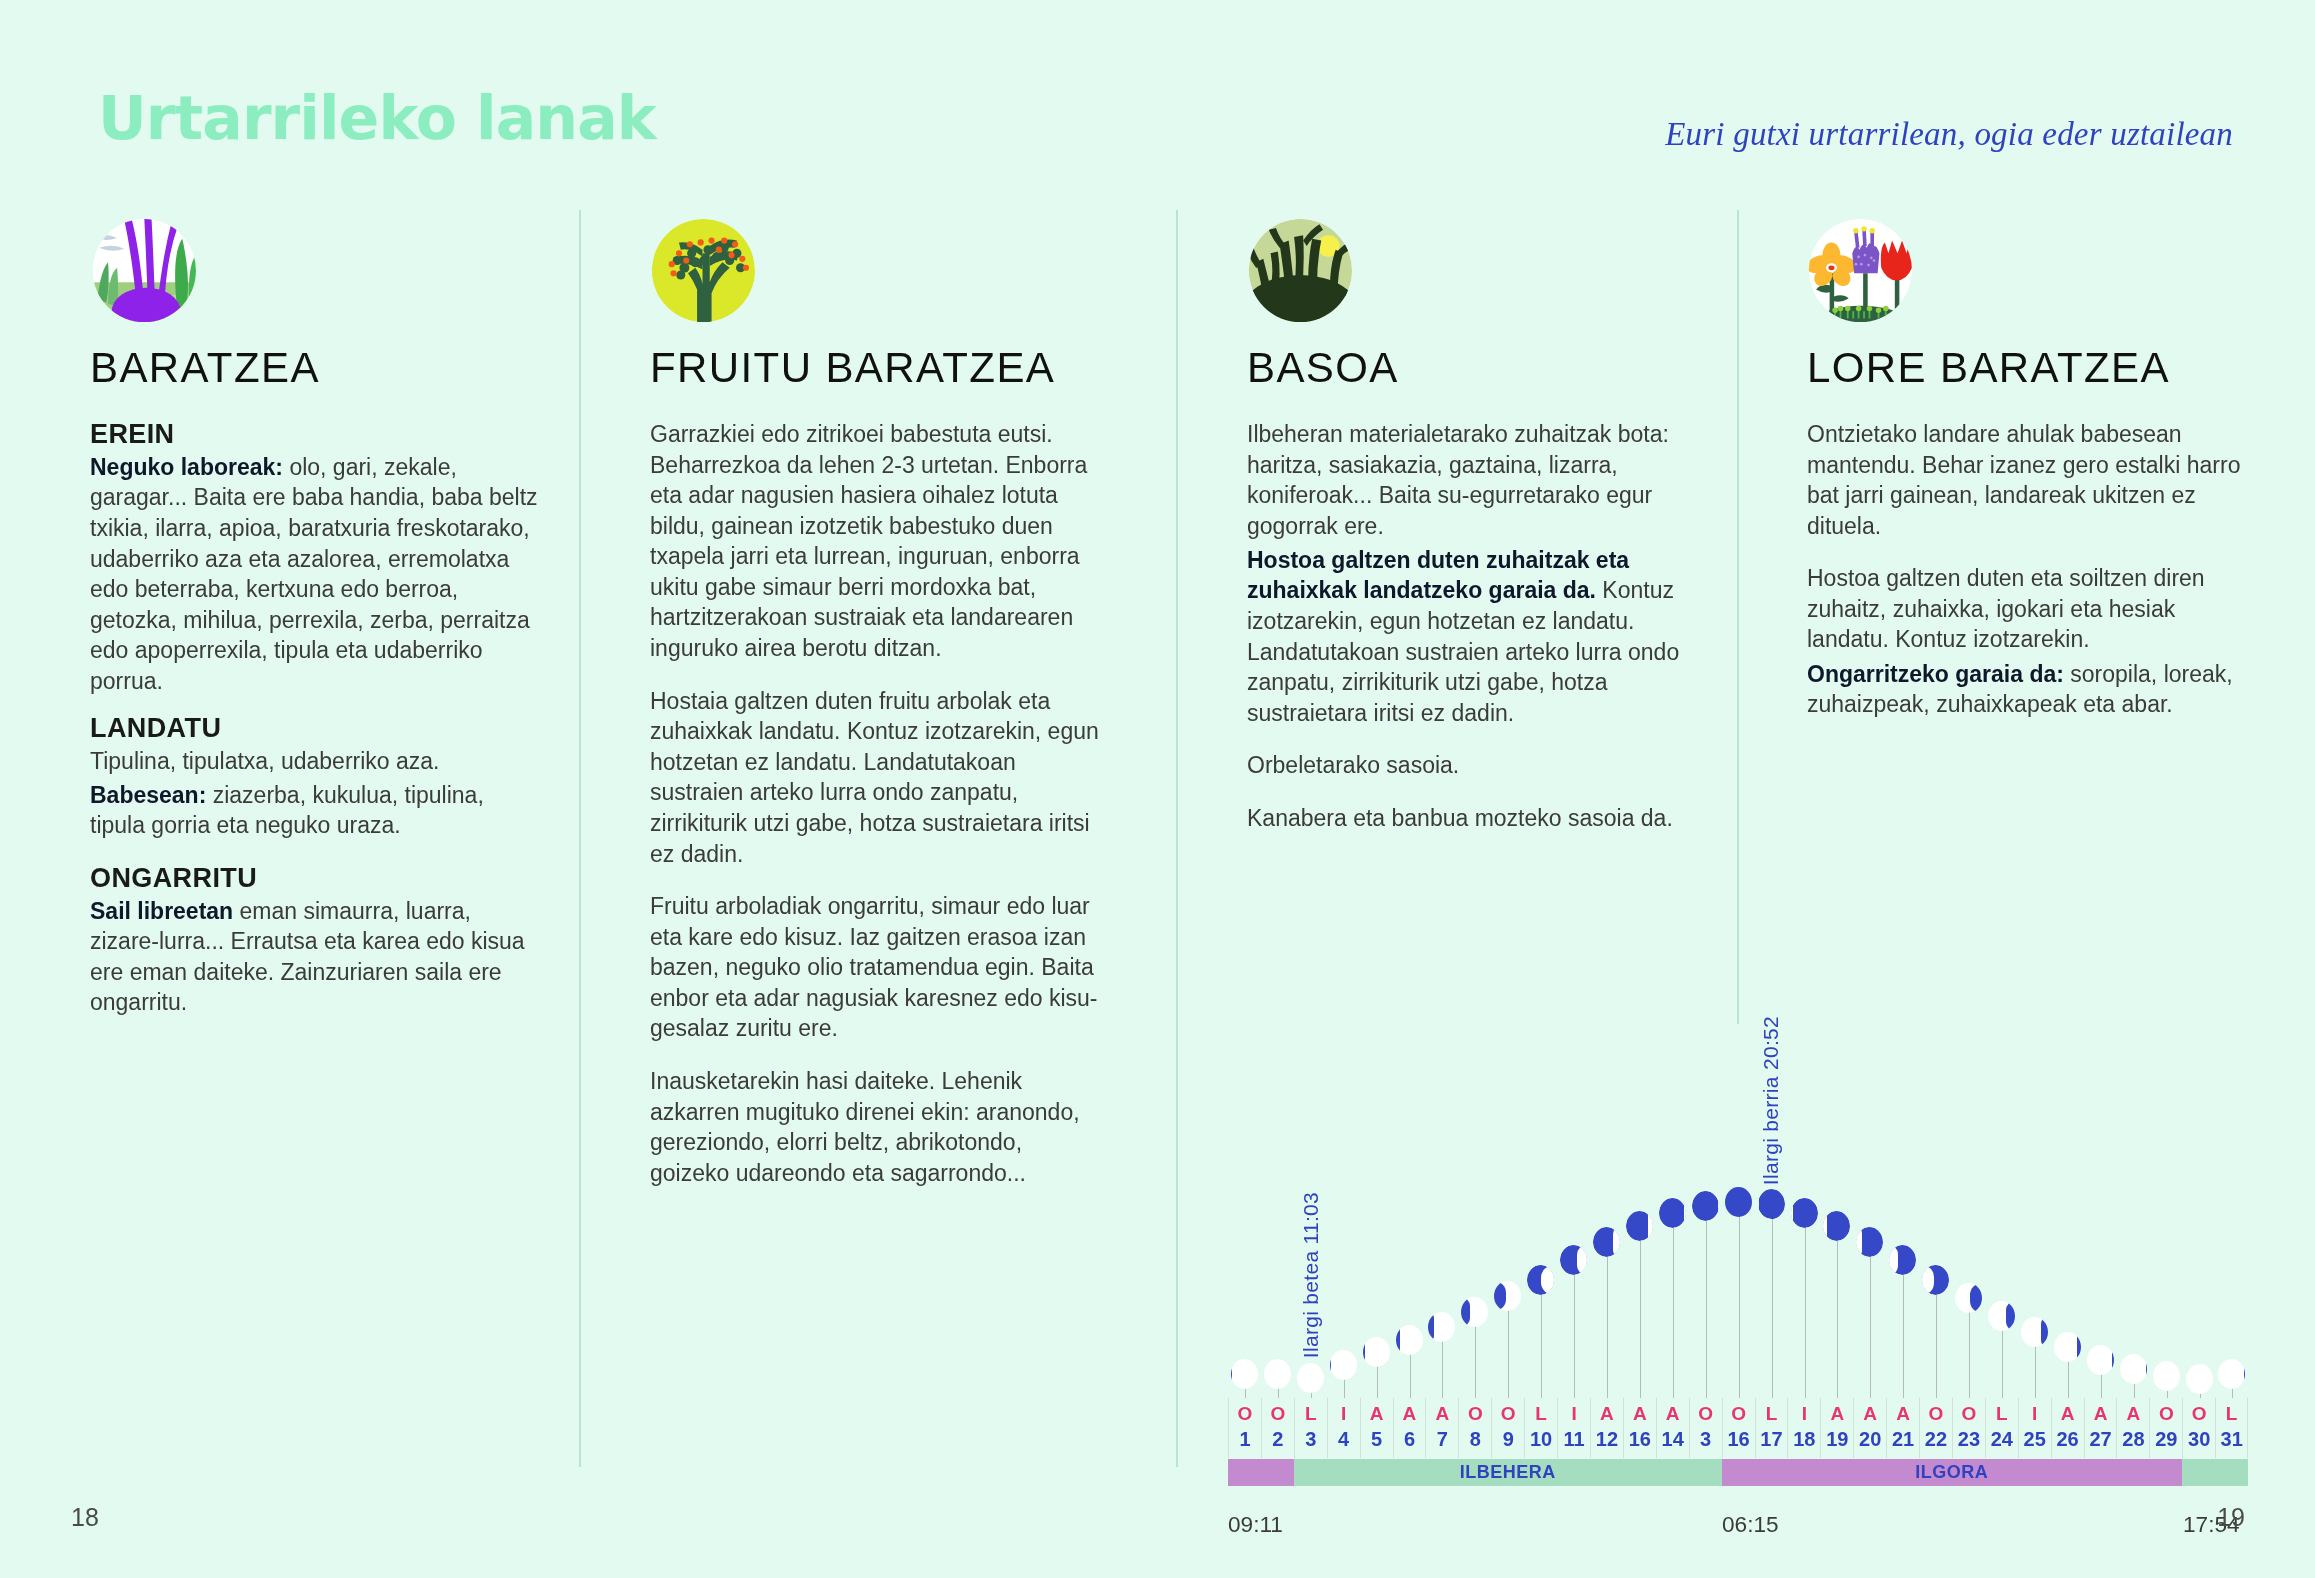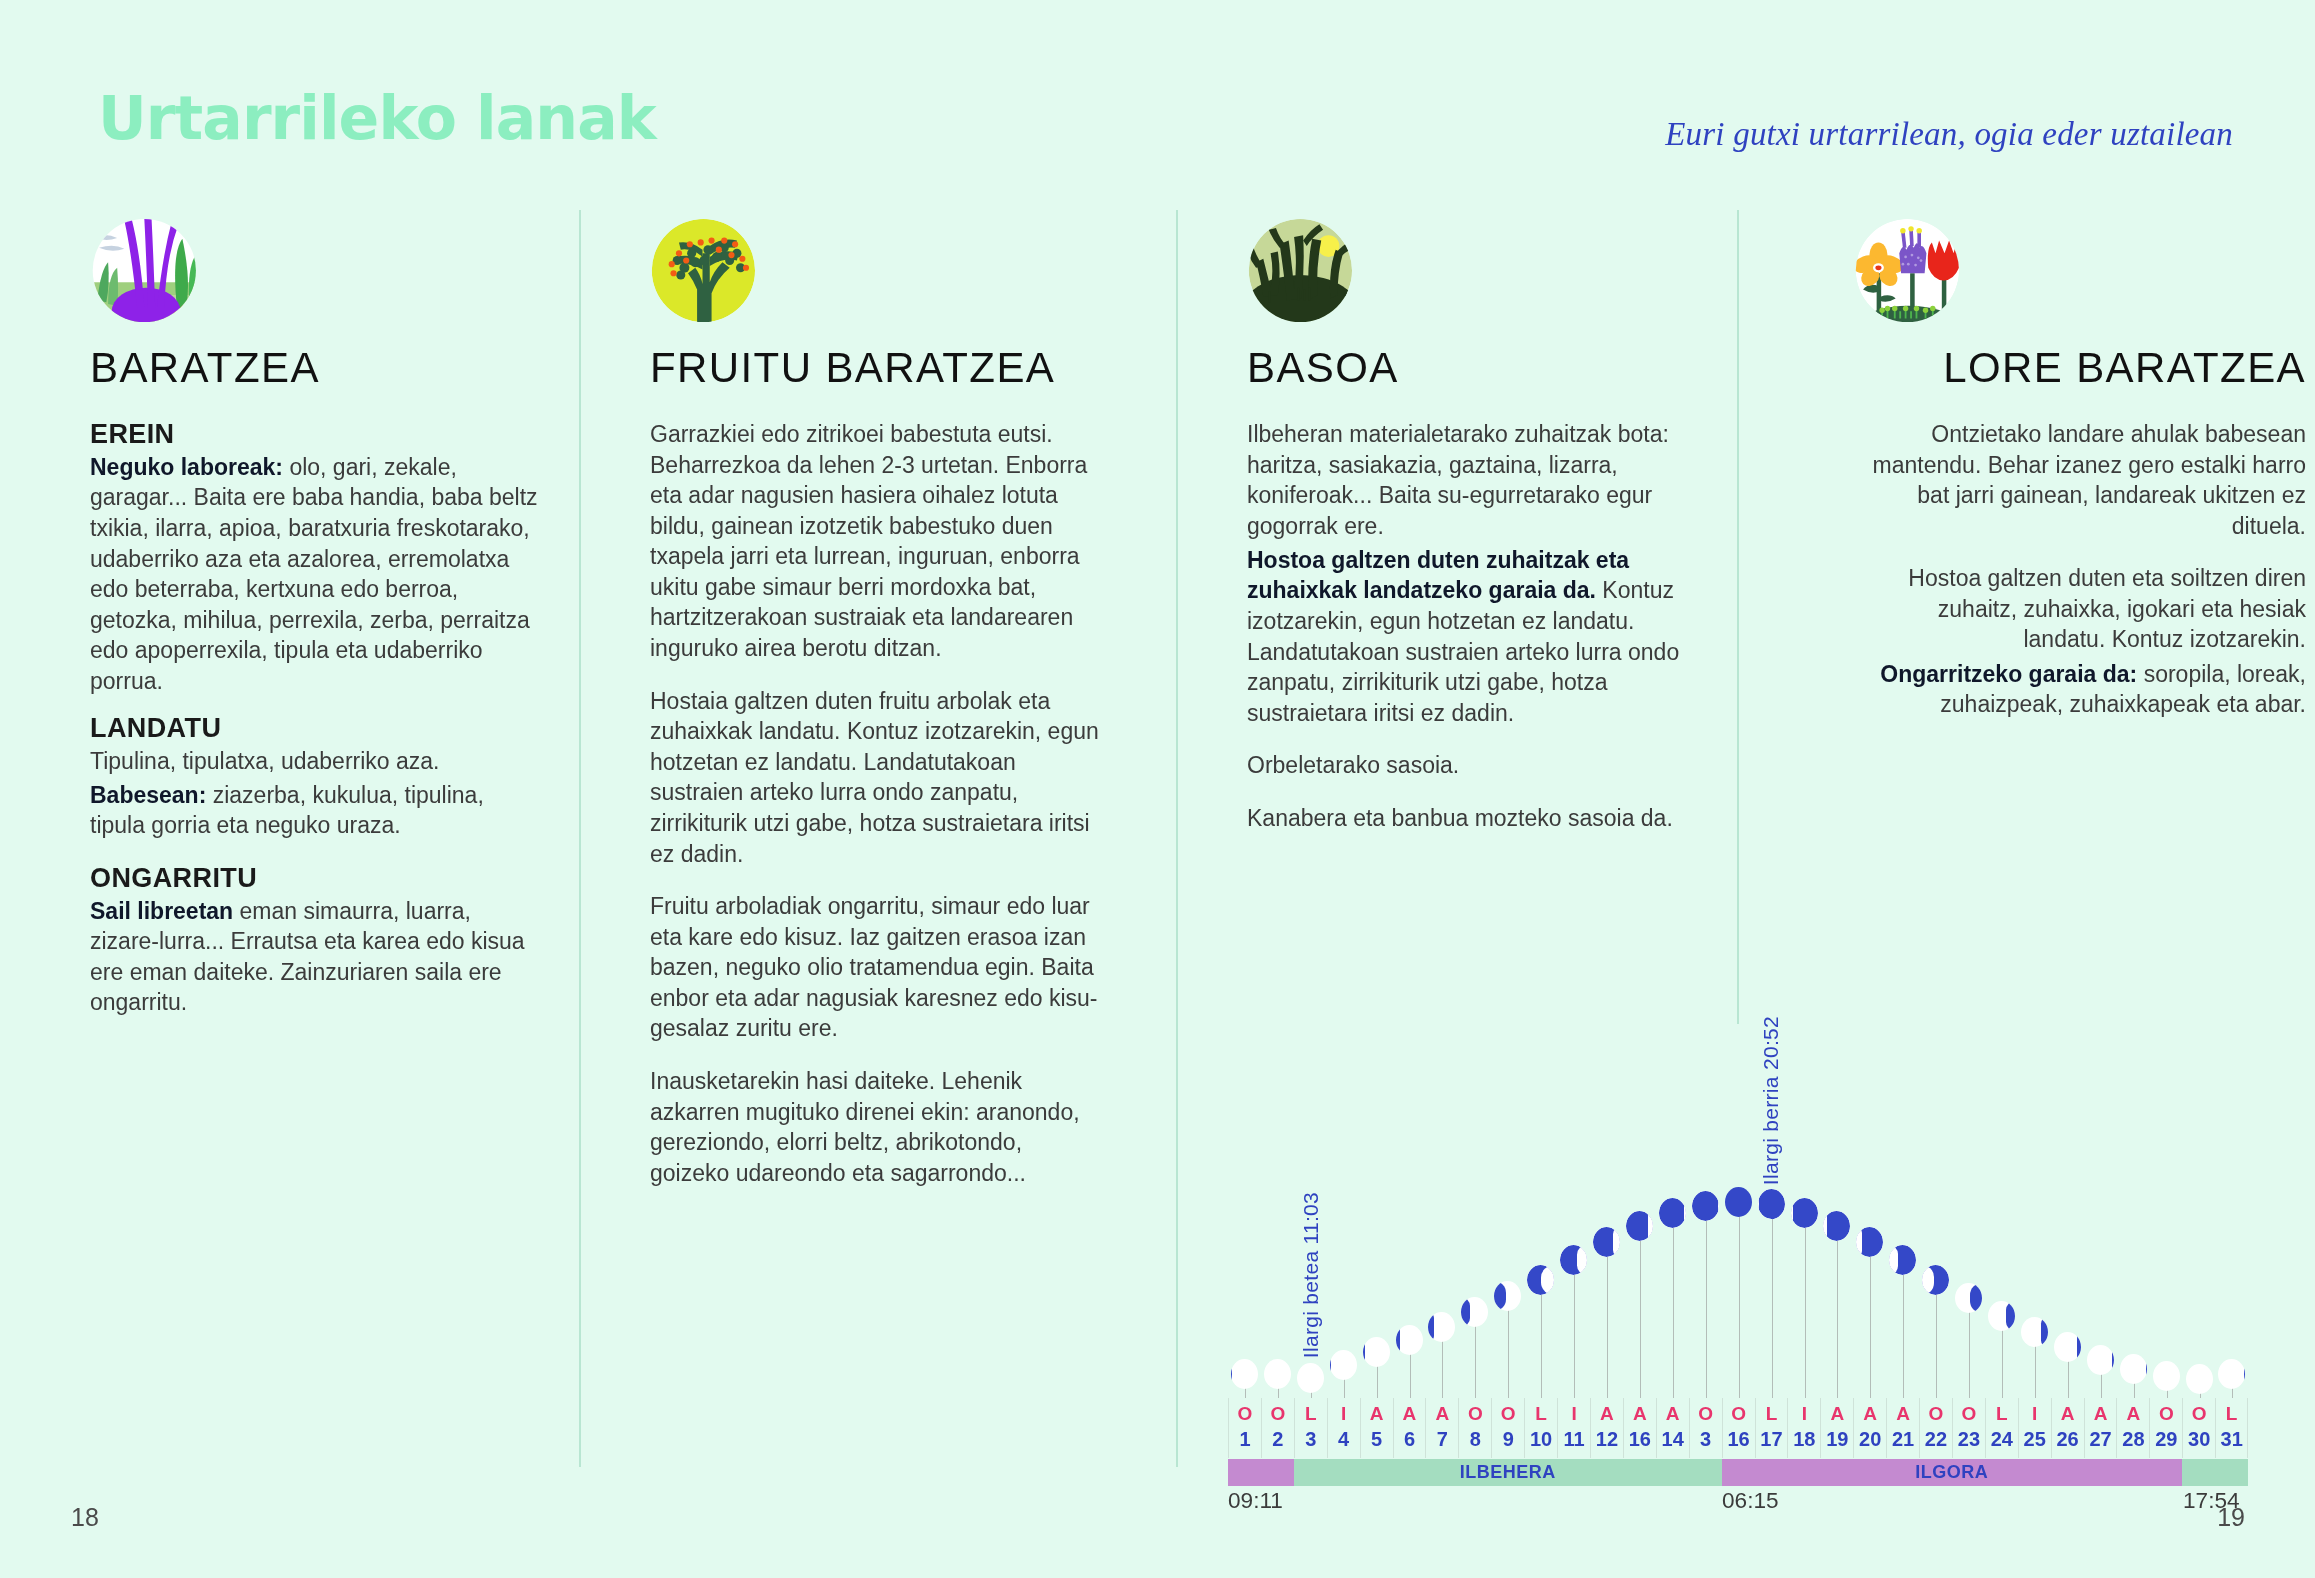--- a/index.html
+++ b/index.html
@@ -34,21 +34,21 @@
 
   
   .col {
     position: absolute;
     top: 217px;
     width: 452px;
   }
   .col.c0 { left: 90px; }
   .col.c1 { left: 650px; }
   .col.c2 { left: 1247px; }
-  .col.c3 { left: 1854px; text-align: right; }
+  .col.c3 { left: 1807px; }
 
   .divider {
     position: absolute;
     top: 210px;
     width: 1.8px;
     background: #b8e6d2;
   }
   .divider.d1 { left: 579px; height: 1257px; }
   .divider.d2 { left: 1176px; height: 1257px; }
   .divider.d3 { left: 1737px; height: 814px; }
@@ -178,21 +178,21 @@
     height: 27px;
     display: flex; align-items: center; justify-content: center;
     font-size: 18px; font-weight: 700;
     color: #2f42c0;
     letter-spacing: 0.5px;
   }
 
   
   #moon-times {
     position: absolute;
-    left: 0; top: 398px;
+    left: 0; top: 422px;
     width: 1020px; height: 36px;
   }
   .time-label {
     position: absolute;
     font-size: 22.6px;
     color: #3b3b3b;
   }
 </style>
 </head>
 <body>

